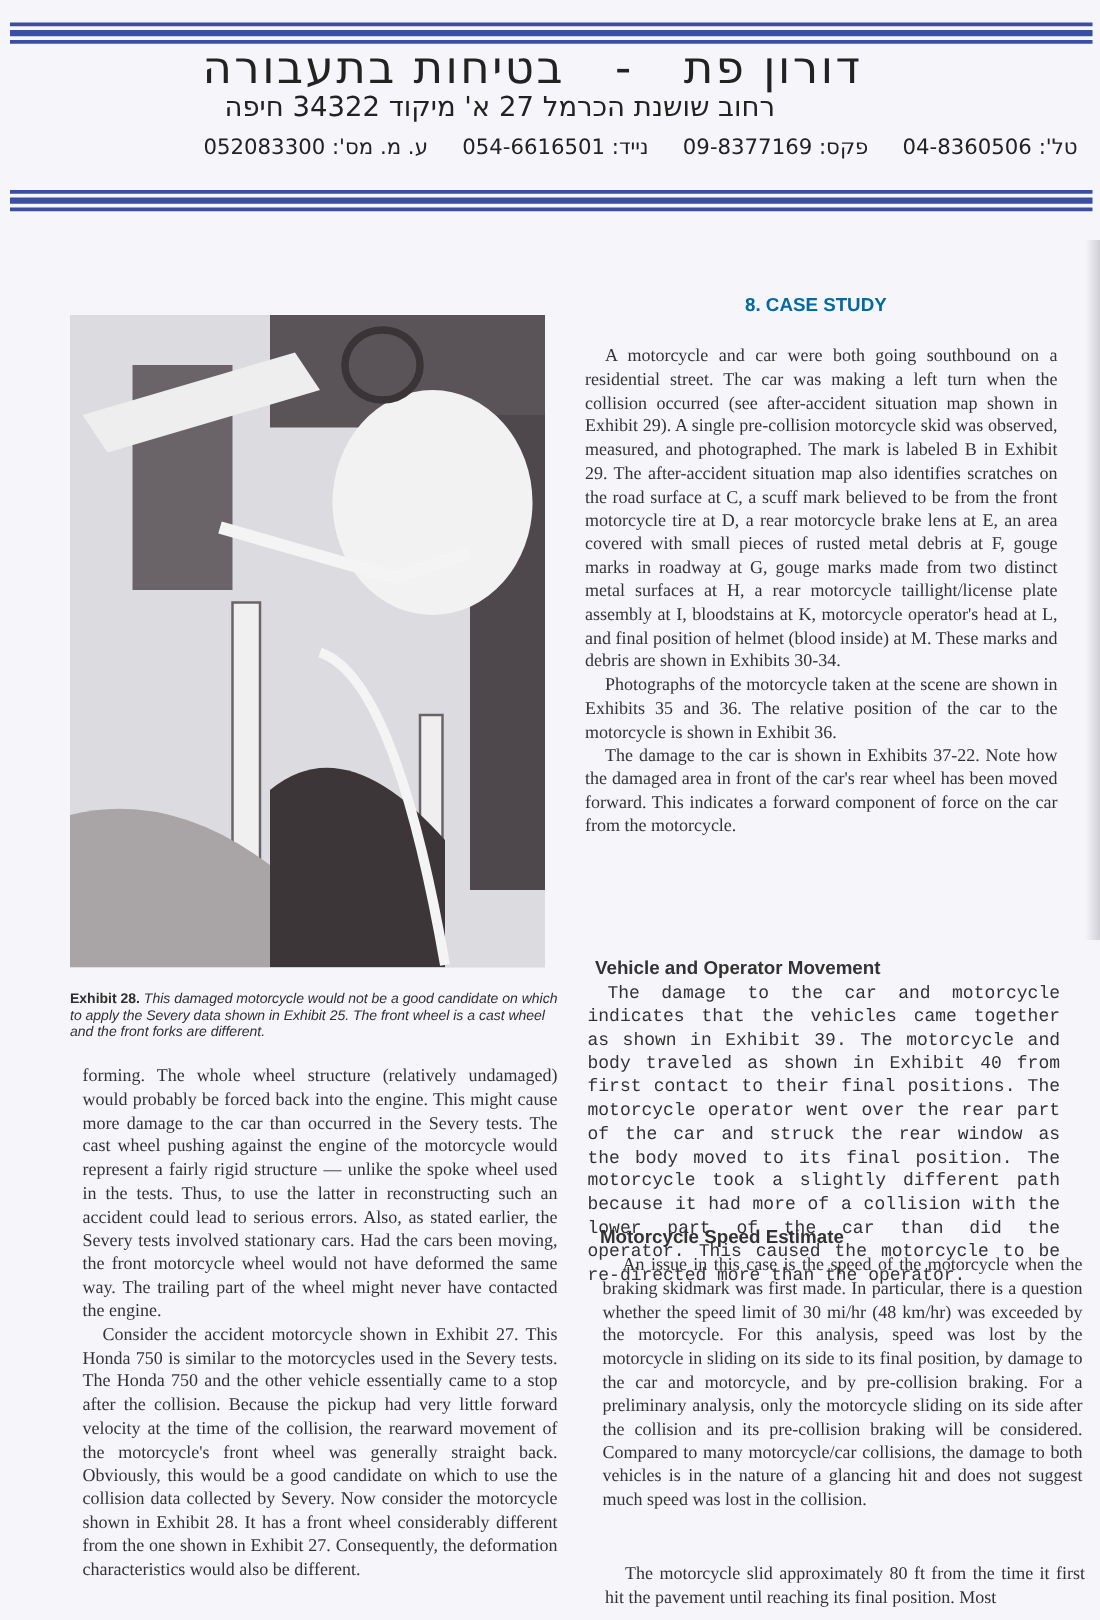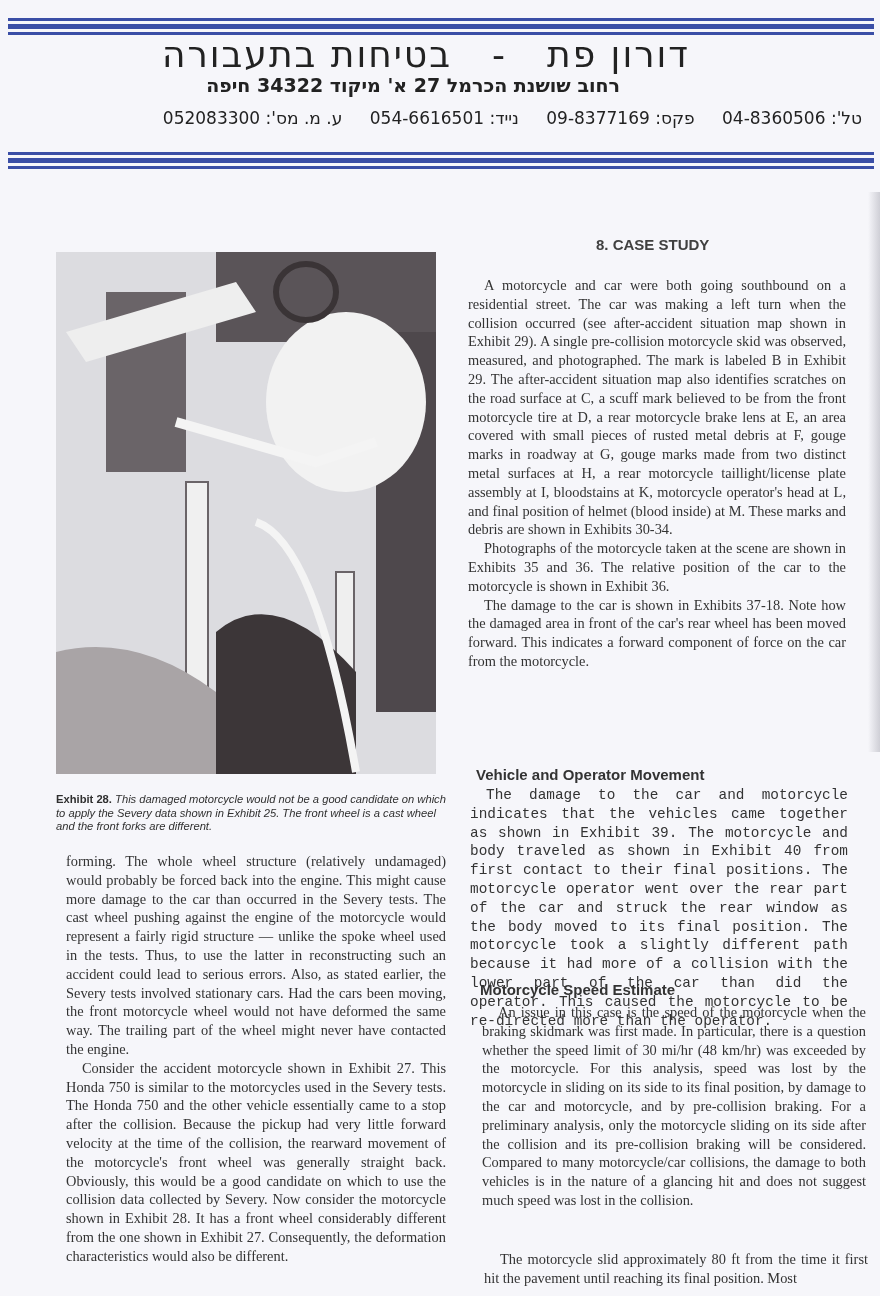--- a/index.html
+++ b/index.html
@@ -13,40 +13,40 @@
   .stripes div { position: absolute; left: 0; right: 0; background: #3a4ea6; }
   .s1 { top: 0; height: 3px; }
   .s2 { top: 6px; height: 5px; }
   .s3 { top: 14px; height: 3px; }
   .stripes.top { top: 18px; }
   .stripes.bottom { top: 152px; }
 
   .letterhead { position: absolute; left: 0; right: 0; top: 34px; direction: rtl; font-family: "DejaVu Sans", sans-serif; color: #222; }
   .lh-title { position: absolute; top: 0; right: 190px; font-size: 36px; letter-spacing: 2px; white-space: nowrap; }
   .lh-title .gap { display: inline-block; width: 40px; }
-  .lh-address { position: absolute; top: 40px; right: 260px; font-size: 19px; white-space: nowrap; font-weight: bold; }
+  .lh-address { position: absolute; top: 40px; right: 260px; font-size: 22px; white-space: nowrap; }
   .lh-contacts { position: absolute; top: 74px; right: 18px; font-size: 17px; white-space: nowrap; }
   .lh-contacts span { margin-left: 22px; }
 
   .edge-shadow { position: absolute; right: 0; top: 192px; width: 12px; height: 560px; background: linear-gradient(to right, #f6f6fa, #cfcfd6); }
 
   .photo { position: absolute; left: 56px; top: 252px; width: 380px; height: 522px; overflow: hidden; background: #d9d9de; }
   .caption { position: absolute; left: 56px; top: 793px; width: 395px; font-family: "Liberation Sans", sans-serif; font-size: 11.2px; line-height: 13.5px; font-style: italic; color: #2f2f2f; }
   .caption b { font-style: normal; }
 
   .col { position: absolute; font-size: 14.4px; line-height: 18.8px; text-align: justify; color: #333; }
   .col p { margin: 0; text-indent: 16px; }
   .col.left { left: 66px; top: 852px; width: 380px; }
   .col.left p.first { text-indent: 0; }
   .col.right-a { left: 468px; top: 276px; width: 378px; }
   .col.right-b { left: 470px; top: 786px; width: 378px; font-family: Liberation Mono, monospace; }
   .col.right-c { left: 482px; top: 1003px; width: 384px; }
   .col.right-d { left: 484px; top: 1250px; width: 384px; }
 
-  .section-title { position: absolute; left: 596px; top: 236px; font-family: "Liberation Sans", sans-serif; font-weight: bold; font-size: 15px; color: #404040; }
+  .section-title { position: absolute; left: 596px; top: 236px; font-family: "Liberation Sans", sans-serif; font-weight: bold; font-size: 15px; color: #0369a1; }
   .subhead { position: absolute; font-family: Liberation Sans, sans-serif; font-weight: bold; font-size: 15px; color: #333; }
   .subhead.h1 { left: 476px; top: 766px; }
   .subhead.h2 { left: 480px; top: 981px; }
 </style>
 </head>
 <body>
 
 <div class="stripes top">
     <div class="s1"></div>
     <div class="s2"></div>
@@ -99,21 +99,21 @@
 <div class="col left">
   <p class="first">forming. The whole wheel structure (relatively undamaged) would probably be forced back into the engine. This might cause more damage to the car than occurred in the Severy tests. The cast wheel pushing against the engine of the motorcycle would represent a fairly rigid structure — unlike the spoke wheel used in the tests. Thus, to use the latter in reconstructing such an accident could lead to serious errors. Also, as stated earlier, the Severy tests involved stationary cars. Had the cars been moving, the front motorcycle wheel would not have deformed the same way. The trailing part of the wheel might never have contacted the engine.</p>
   <p>Consider the accident motorcycle shown in Exhibit 27. This Honda 750 is similar to the motorcycles used in the Severy tests. The Honda 750 and the other vehicle essentially came to a stop after the collision. Because the pickup had very little forward velocity at the time of the collision, the rearward movement of the motorcycle's front wheel was generally straight back. Obviously, this would be a good candidate on which to use the collision data collected by Severy. Now consider the motorcycle shown in Exhibit 28. It has a front wheel considerably different from the one shown in Exhibit 27. Consequently, the deformation characteristics would also be different.</p>
 </div>
 
 <div class="section-title">8. CASE STUDY</div>
 
 <div class="col right-a">
   <p>A motorcycle and car were both going southbound on a residential street. The car was making a left turn when the collision occurred (see after-accident situation map shown in Exhibit 29). A single pre-collision motorcycle skid was observed, measured, and photographed. The mark is labeled B in Exhibit 29. The after-accident situation map also identifies scratches on the road surface at C, a scuff mark believed to be from the front motorcycle tire at D, a rear motorcycle brake lens at E, an area covered with small pieces of rusted metal debris at F, gouge marks in roadway at G, gouge marks made from two distinct metal surfaces at H, a rear motorcycle taillight/license plate assembly at I, bloodstains at K, motorcycle operator's head at L, and final position of helmet (blood inside) at M. These marks and debris are shown in Exhibits 30-34.</p>
   <p>Photographs of the motorcycle taken at the scene are shown in Exhibits 35 and 36. The relative position of the car to the motorcycle is shown in Exhibit 36.</p>
-  <p>The damage to the car is shown in Exhibits 37-18. Note how the damaged area in front of the car's rear wheel has been moved forward. This indicates a forward component of force on the car from the motorcycle.</p>
+  <p>The damage to the car is shown in Exhibits 37-22. Note how the damaged area in front of the car's rear wheel has been moved forward. This indicates a forward component of force on the car from the motorcycle.</p>
 </div>
 
 <div class="subhead h1">Vehicle and Operator Movement</div>
 
 <div class="col right-b">
   <p>The damage to the car and motorcycle indicates that the vehicles came together as shown in Exhibit 39. The motorcycle and body traveled as shown in Exhibit 40 from first contact to their final positions. The motorcycle operator went over the rear part of the car and struck the rear window as the body moved to its final position. The motorcycle took a slightly different path because it had more of a collision with the lower part of the car than did the operator. This caused the motorcycle to be re-directed more than the operator.</p>
 </div>
 
 <div class="subhead h2">Motorcycle Speed Estimate</div>
 

